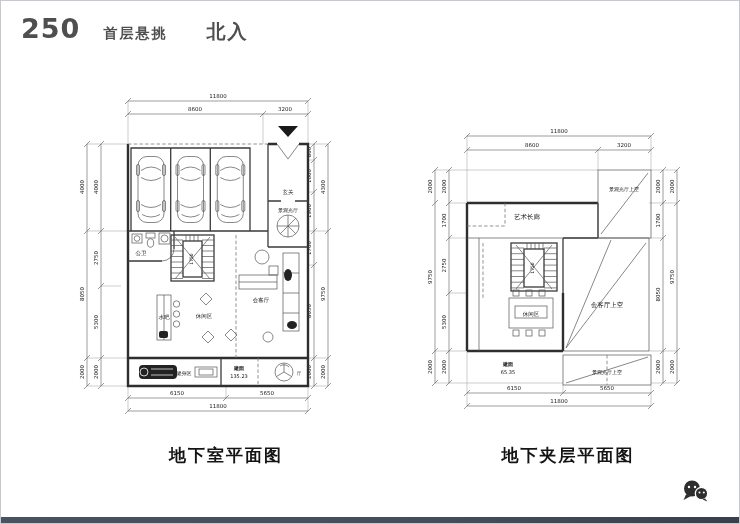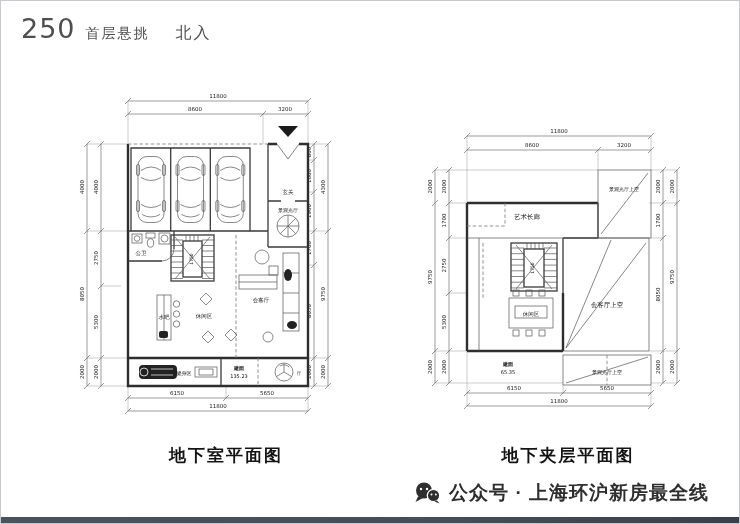--- a/index.html
+++ b/index.html
@@ -1,22 +1,22 @@
 <!DOCTYPE html>
 <html><head>
 <meta charset="utf-8">
 <style>
   html,body{margin:0;padding:0;background:#e9e9e9;}
   .page{position:relative;width:740px;height:524px;background:#fff;border:1px solid #c6cacf;
         box-sizing:border-box;overflow:hidden;font-family:"Liberation Sans",sans-serif;}
   .title{position:absolute;left:20px;top:12px;display:flex;align-items:baseline;
-         color:#4f4f4f;font-family:"DejaVu Sans",sans-serif;font-weight:400;}
+         color:#4f4f4f;font-family:"DejaVu Sans",sans-serif;font-weight:700;gap:13px;}
   .title .num{font-size:27px;letter-spacing:1px;}
   .title .main{font-size:14px;letter-spacing:2px;margin-left:10px;}
-  .title .dir{font-size:16px;letter-spacing:2px;margin-left:26px;}
+  .title .dir{font-size:19px;letter-spacing:2px;margin-left:26px;}
   .plan{position:absolute;width:310px;height:340px;}
   #plan-left{left:70px;top:84px;}
   #plan-right{left:412px;top:92px;}
   .caption{position:absolute;top:443px;width:310px;text-align:center;font-size:17px;color:#141414;
            font-family:"Liberation Serif","DejaVu Serif",serif;font-weight:600;letter-spacing:2px;}
   .cap-left{left:70px;} .cap-right{left:412px;}
   .footer{position:absolute;right:30px;top:479px;display:flex;align-items:center;gap:8px;
           color:#2e2e2e;font-size:19px;font-weight:600;letter-spacing:1px;}
   .bottom-bar{position:absolute;left:0;bottom:0;width:740px;height:6px;
               background:linear-gradient(90deg,#4a5260 0%,#454d5a 60%,#39404b 100%);}
@@ -275,17 +275,16 @@
     <svg width="27" height="22" viewBox="0 0 27 22">
       <circle cx="10" cy="8.5" r="8" fill="#2e2e2e"></circle>
       <polygon points="4,14.5 1.5,20 9,16" fill="#2e2e2e"></polygon>
       <circle cx="7" cy="7" r="1.2" fill="#fff"></circle>
         <circle cx="13" cy="7" r="1.2" fill="#fff"></circle>
       <circle cx="19.5" cy="13.5" r="6.2" fill="#2e2e2e" stroke="#fff" stroke-width="1.3"></circle>
       <polygon points="23,18.5 25.5,21.5 20.5,19.5" fill="#2e2e2e"></polygon>
       <circle cx="17.5" cy="12.5" r="1" fill="#fff"></circle>
         <circle cx="21.8" cy="12.5" r="1" fill="#fff"></circle>
     </svg>
-    <span>公众号 · 上海环沪新房最全线</span>
   </div>
 
   <div class="bottom-bar"></div>
 </div>
 
 </body></html>

